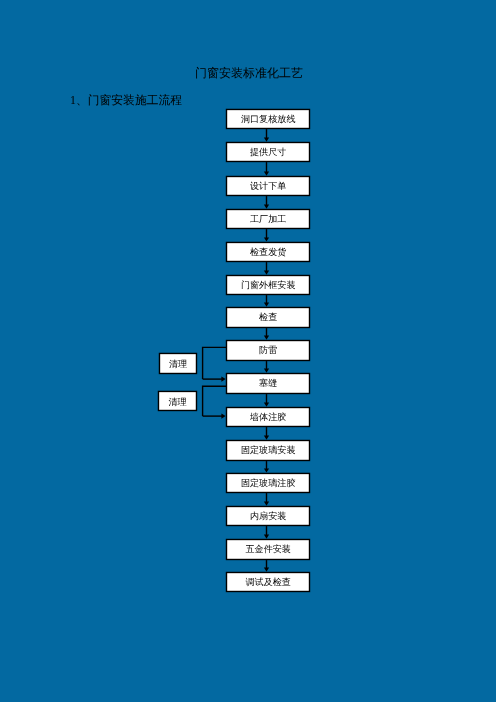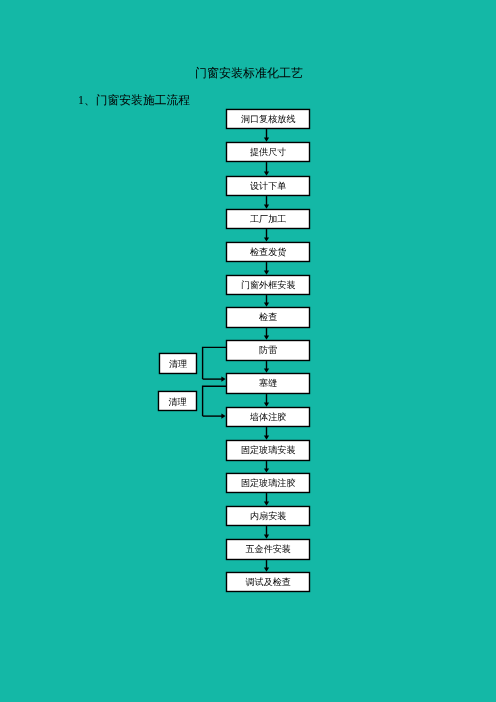--- a/index.html
+++ b/index.html
@@ -1,22 +1,22 @@
 <!DOCTYPE html>
 <html><head>
 <meta charset="utf-8">
 <title>门窗安装标准化工艺</title>
 <style>
   html,body{margin:0;padding:0;background:#ffffff;}
   body{width:496px;height:702px;overflow:hidden;color:#000;
        font-family:"Liberation Serif",serif;}
-  #page{position:relative;width:496px;height:702px;background:#14b8a6;}
+  #page{position:relative;width:496px;height:702px;background:#0369a1;}
   .doc-title{position:absolute;left:1px;top:66px;width:496px;text-align:center;
        font-size:12px;line-height:15px;white-space:nowrap;}
-  .section-heading{position:absolute;left:78px;top:93px;
+  .section-heading{position:absolute;left:70px;top:93px;
        font-size:11.8px;line-height:15px;white-space:nowrap;}
   #flow{position:absolute;left:0;top:0;}
   
   #flow,.doc-title,.section-heading{will-change:opacity;}
   .nodetext{font-size:9.1px;text-anchor:middle;dominant-baseline:middle;fill:#000;
        font-family:"Liberation Serif",serif;}
   .nbox{fill:#ffffff;stroke:#000000;stroke-width:1.4;}
   .conn{stroke:#000000;stroke-width:1.4;fill:none;}
   .head{fill:#000000;}
 </style>

